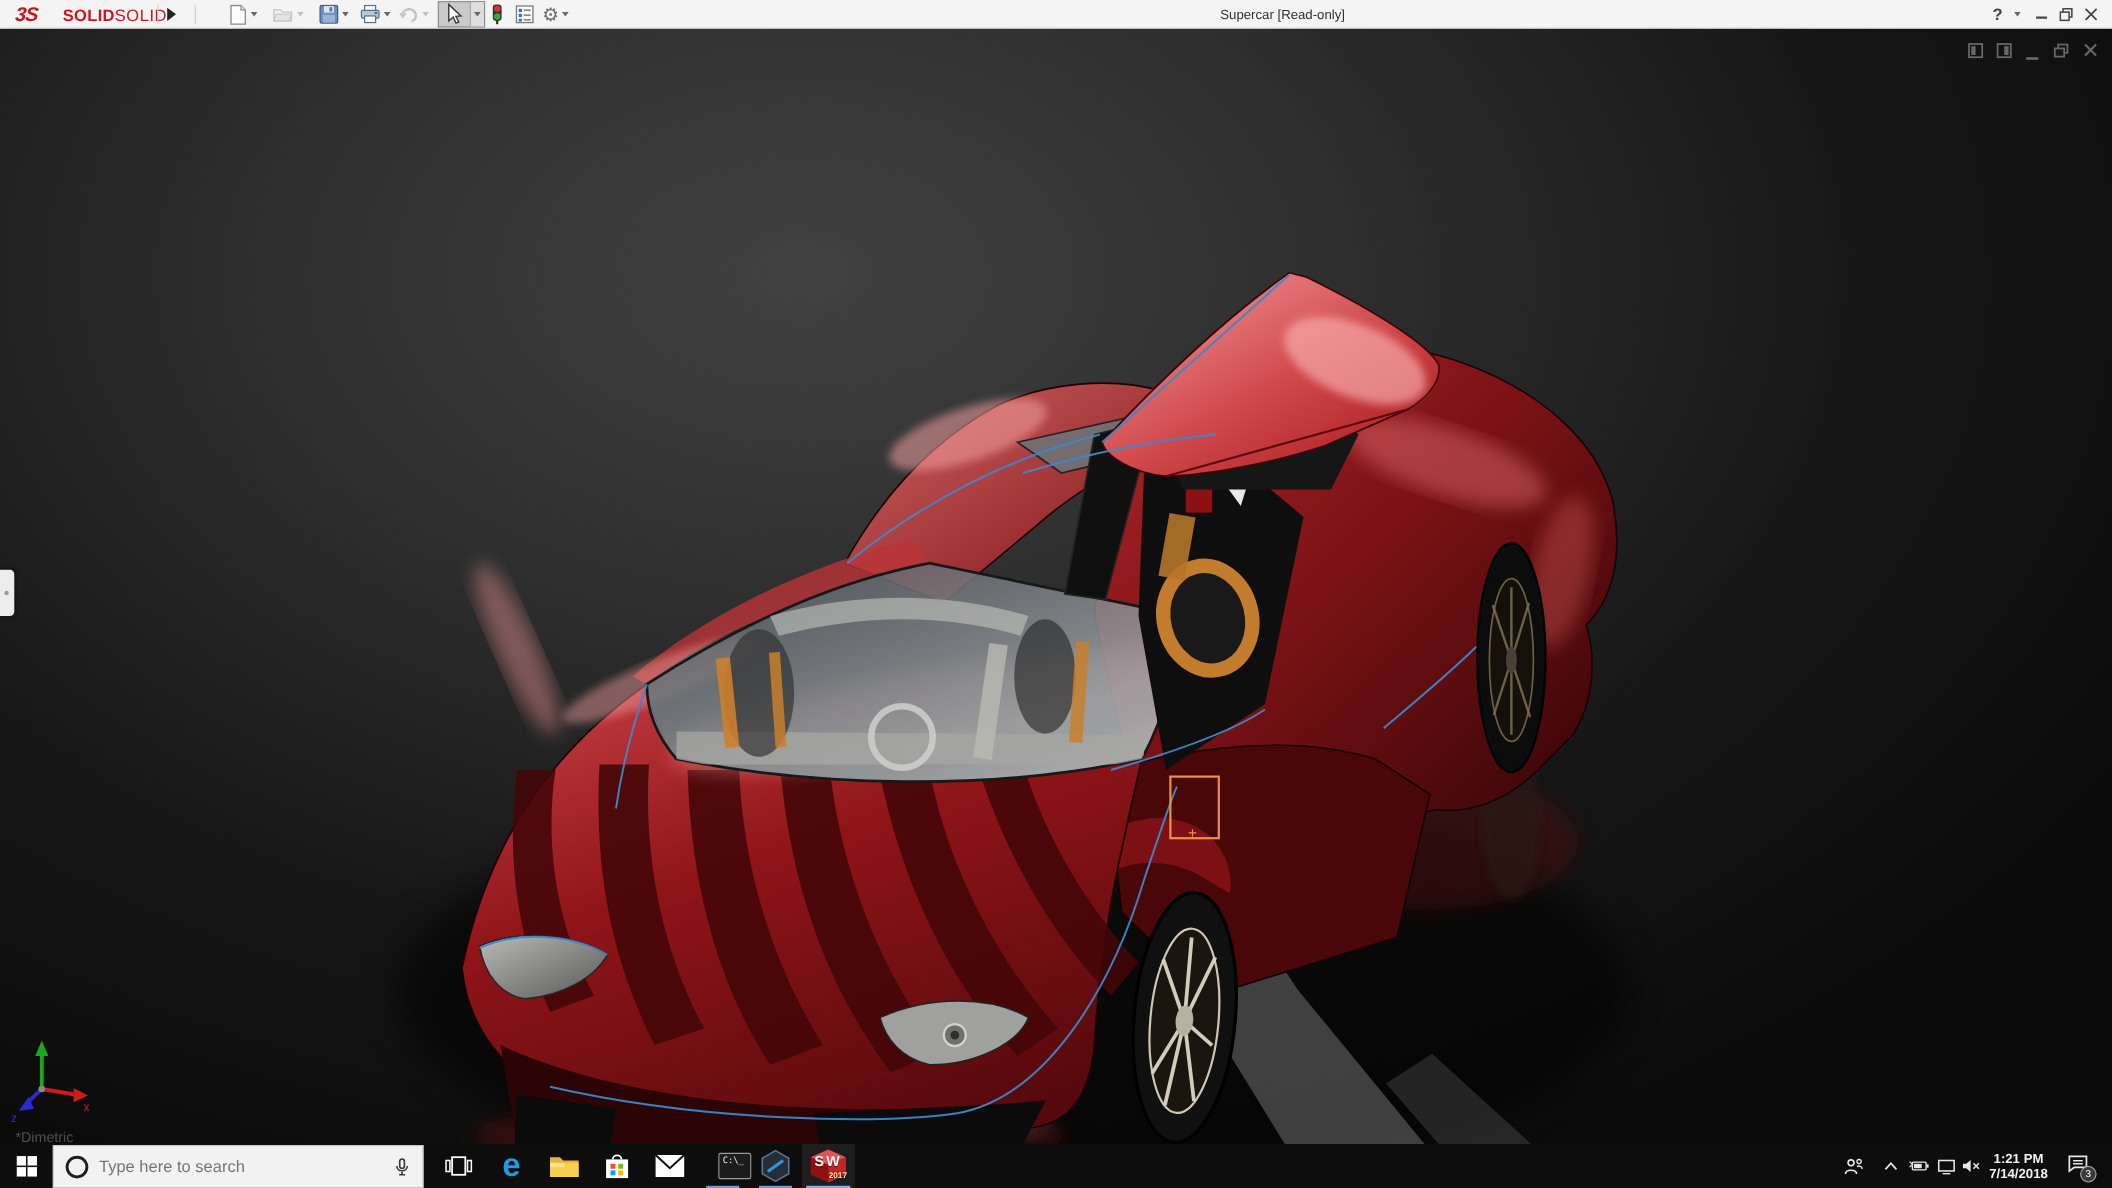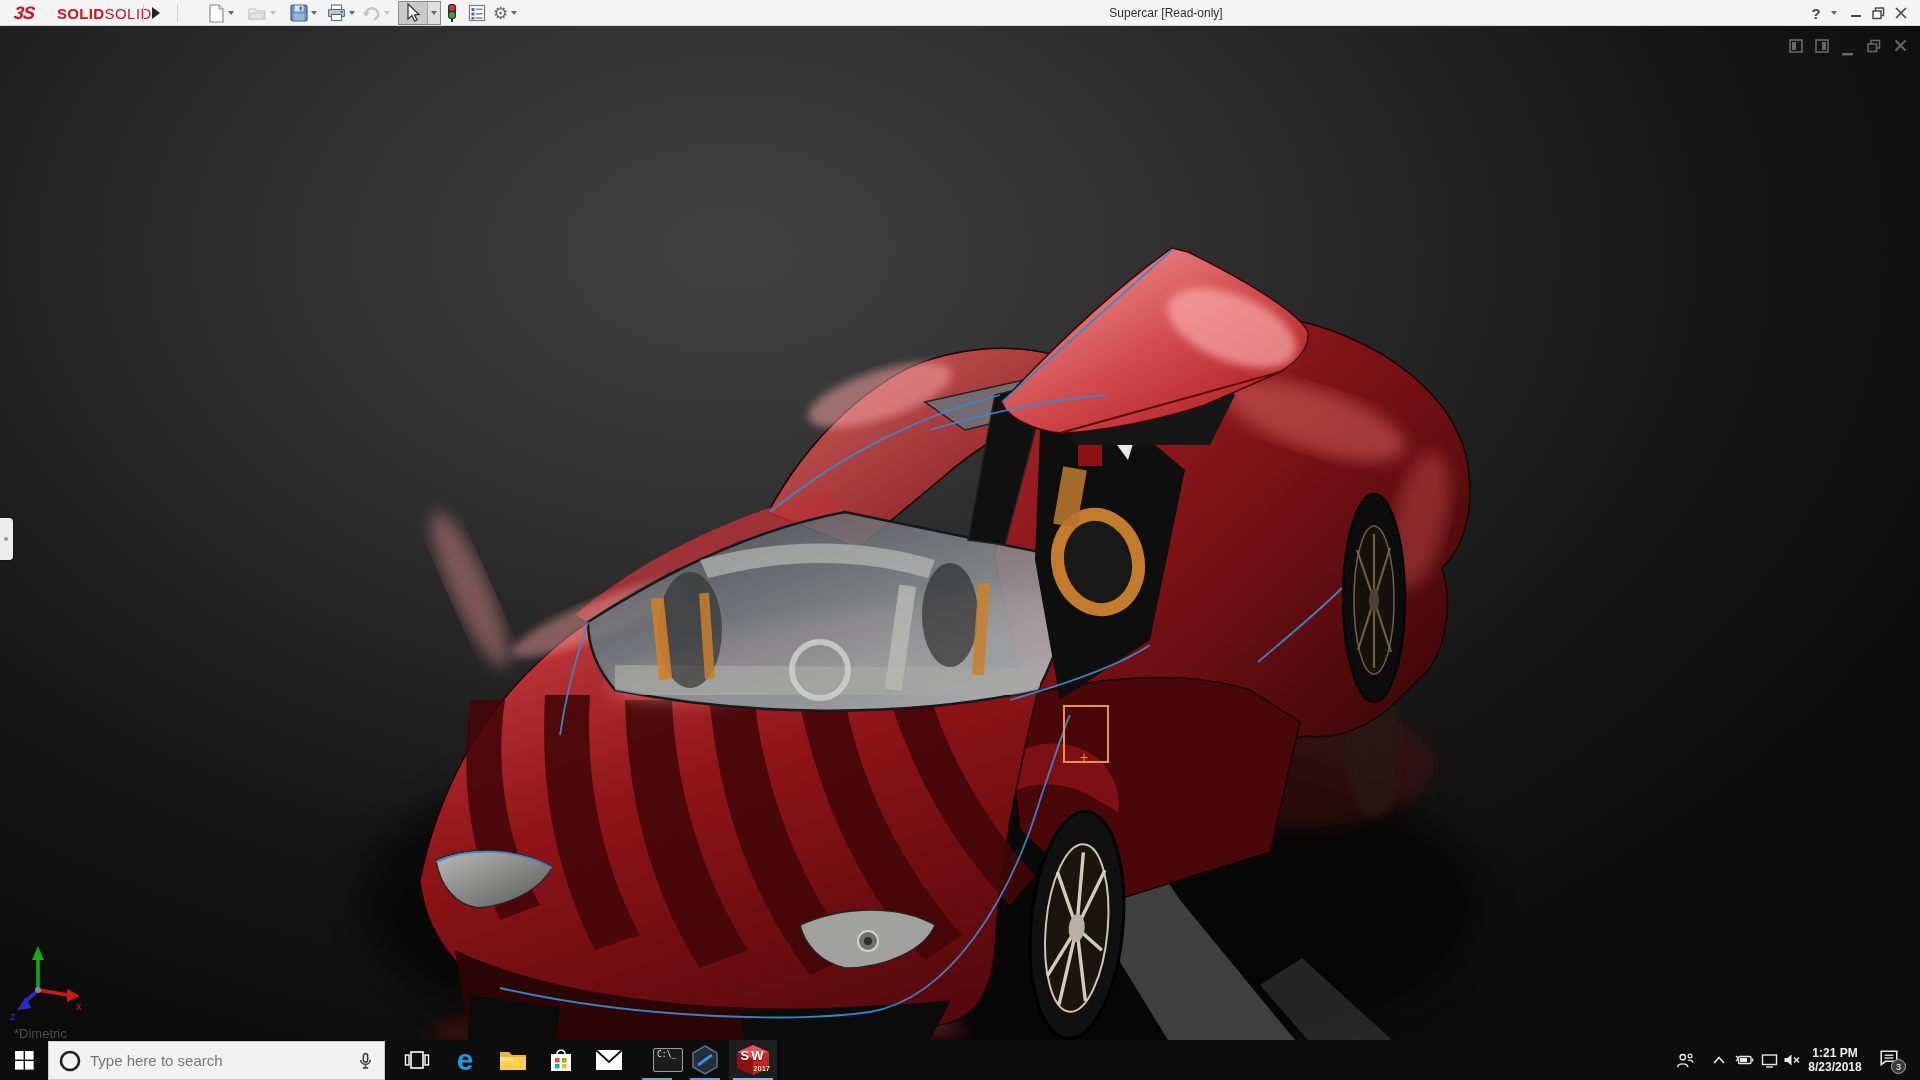--- a/index.html
+++ b/index.html
@@ -547,21 +547,21 @@
     </svg>
   </div>
   <div class="tray-ic" style="left:1780px; width:24px">
     <svg width="18" height="14" viewBox="0 0 18 14">
       <polygon points="1.5,5 4.5,5 8.5,1.5 8.5,12.5 4.5,9 1.5,9" fill="#e8e8e8"></polygon>
       <path d="M11,4.5 L16,9.5 M16,4.5 L11,9.5" stroke="#e8e8e8" stroke-width="1.5"></path>
     </svg>
   </div>
   <div id="clock">
     <div>1:21 PM</div>
-    <div>8/23/2018</div>
+    <div>7/14/2018</div>
   </div>
   <div class="tray-ic" style="left:1872px; width:34px">
     <div style="position:relative">
       <svg width="20" height="18" viewBox="0 0 18 16">
         <path d="M2,2 L16,2 L16,11 L6,11 L2,14 Z" fill="none" stroke="#e8e8e8" stroke-width="1.4"></path>
         <line x1="5" y1="5.5" x2="13" y2="5.5" stroke="#e8e8e8" stroke-width="1.2"></line>
         <line x1="5" y1="8" x2="13" y2="8" stroke="#e8e8e8" stroke-width="1.2"></line>
       </svg>
       <div class="badge">3</div>
     </div>

